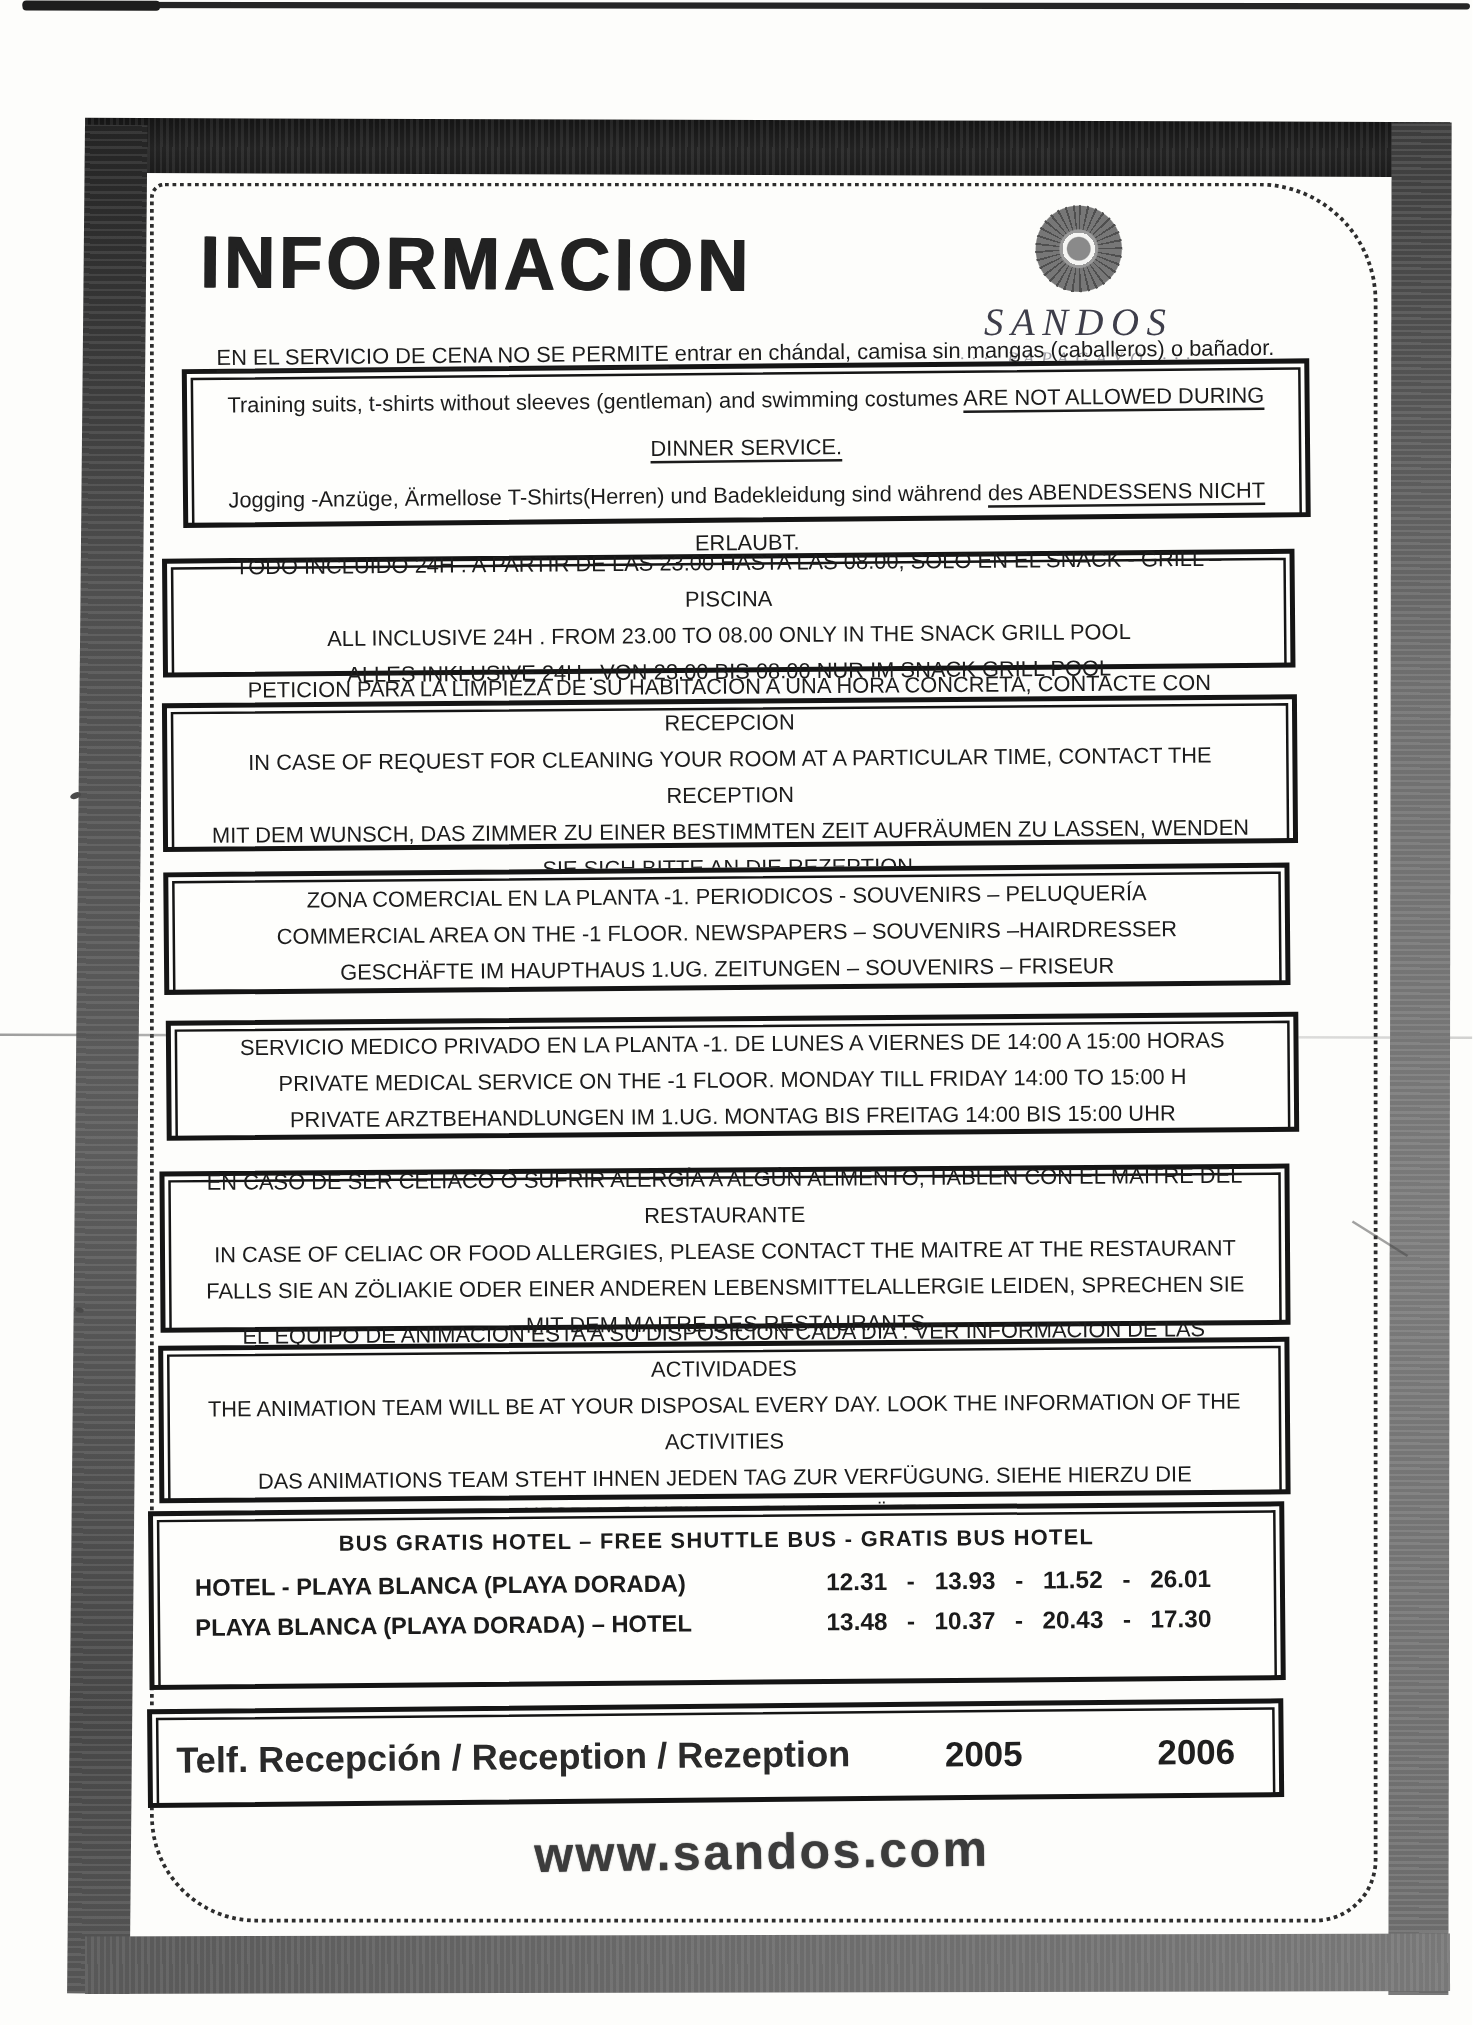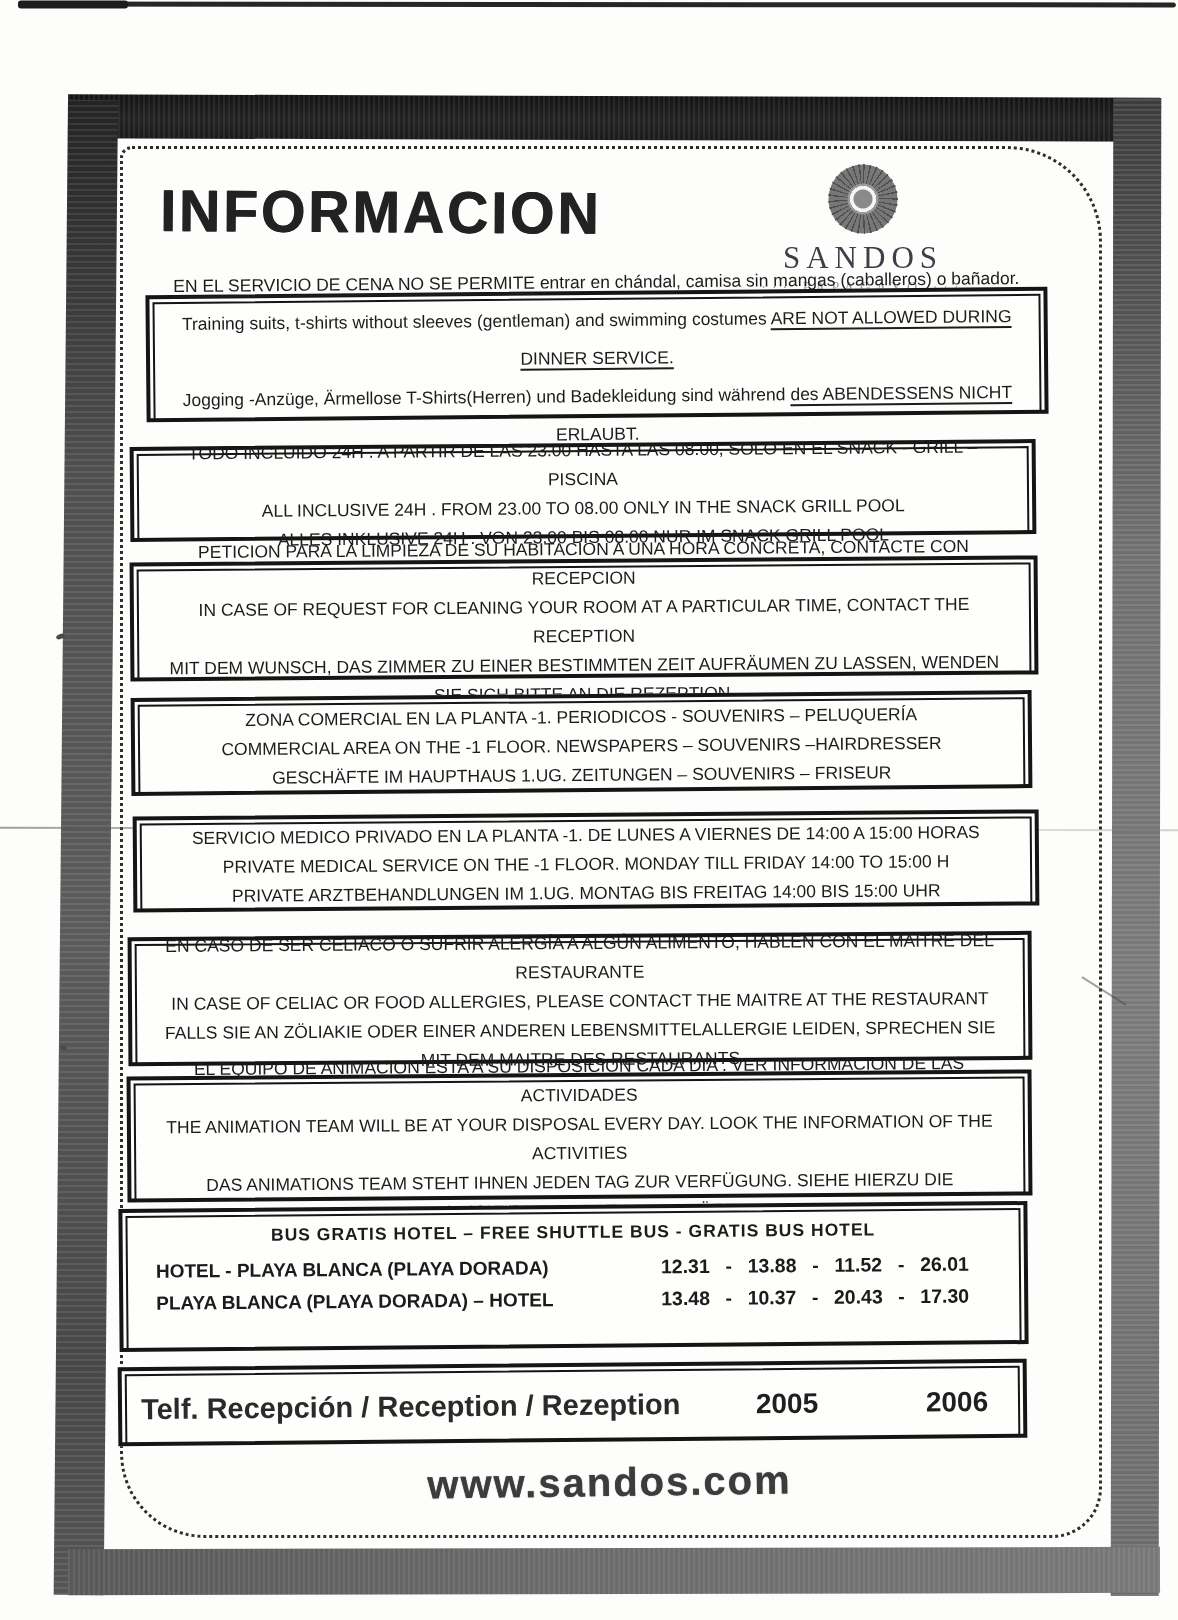--- a/index.html
+++ b/index.html
@@ -57,21 +57,21 @@
   .speck.s2{left:60px;top:1046px;width:7px;height:4px;transform:rotate(15deg);}
   .scratch{position:absolute;left:1078px;top:990px;width:52px;height:2px;background:rgba(70,70,70,.5);transform:rotate(32deg);}
 
   
   .title{
     position:absolute;left:160px;top:176px;margin:0;
     font-size:57px;font-weight:800;letter-spacing:3px;color:#222;
     transform:rotate(0.35deg) scaleY(1.04);transform-origin:left top;
     text-shadow:1px 0 0 #222;
   }
-  .logo{position:absolute;left:758px;top:164px;width:210px;text-align:center;}
+  .logo{position:absolute;left:758px;top:164px;width:210px;text-align:center;font-style:italic;}
   .sunburst{
     width:70px;height:70px;margin:0 auto;border-radius:50%;
     background:
       radial-gradient(circle at center, #8a8a8a 0 9px, #f5f5f3 10px 13px, #9a9a9a 13px 15px, rgba(0,0,0,0) 16px),
       repeating-conic-gradient(#4f4f4f 0deg 3deg, rgba(0,0,0,0) 3deg 11deg),
       radial-gradient(circle at center, #777 0 34px, rgba(0,0,0,0) 35px);
   }
   .logo .brand{
     margin-top:6px;font-family:"Liberation Serif", serif;
     font-size:31px;letter-spacing:6px;color:#3e3e4a;
@@ -202,21 +202,21 @@
   </div>
 
   <div class="infobox" style="left:119px;top:1205px;width:909px;height:143px;--tilt:-0.5deg">
     <div class="box-inner" style="justify-content:flex-start;">
       <p class="bus-title">BUS GRATIS HOTEL – FREE SHUTTLE BUS - GRATIS BUS HOTEL</p>
       <div class="bus-row">
         <span class="bus-route">HOTEL - PLAYA BLANCA (PLAYA DORADA)</span>
         <span class="bus-times">
           <span>12.31</span>
           <span>-</span>
-          <span>13.88</span>
+          <span>13.93</span>
           <span>-</span>
           <span>11.52</span>
           <span>-</span>
           <span>26.01</span>
         </span>
       </div>
       <div class="bus-row">
         <span class="bus-route">PLAYA BLANCA (PLAYA DORADA) – HOTEL</span>
         <span class="bus-times">
           <span>13.48</span>

